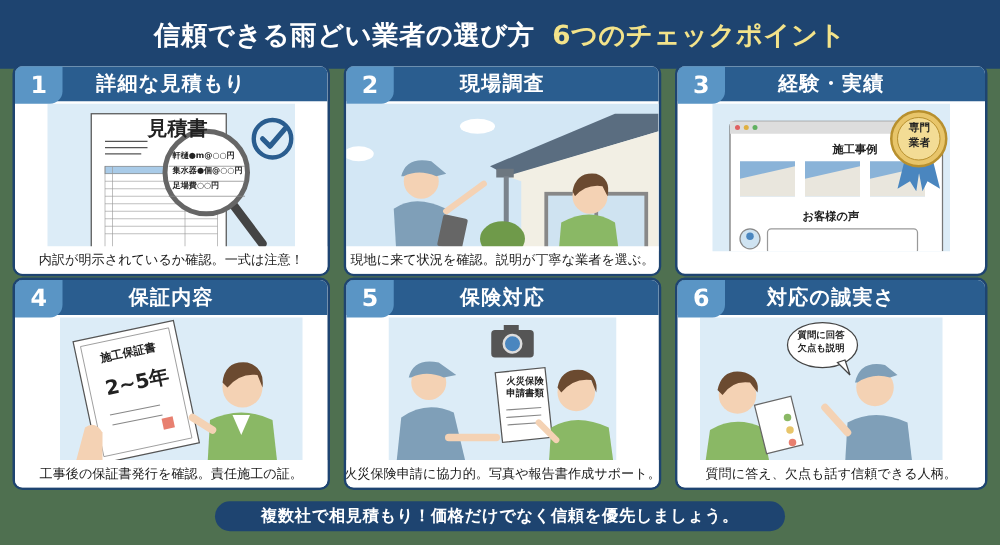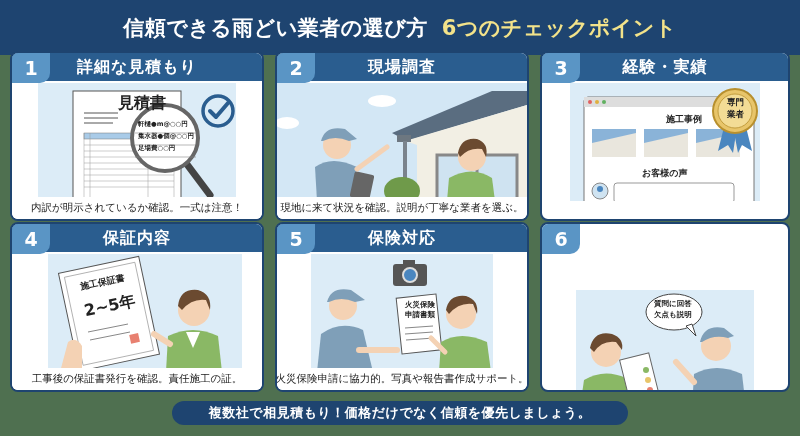--- a/index.html
+++ b/index.html
@@ -247,21 +247,21 @@
     <span class="art-label" style="left:94px;top:56px;font-size:7.5px;">申請書類</span>
   </div>
   <div class="panel-head">
     <span class="panel-title">保険対応</span>
   </div>
   <div class="panel-num">5</div>
   <div class="panel-caption">火災保険申請に協力的。写真や報告書作成サポート。</div>
 </div>
 
 <div class="panel" style="left:540px;top:222px;width:250px;">
-  <div class="panel-art" style="left:34px;right:34px;margin-top:36px;">
+  <div class="panel-art" style="left:18px;right:34px;">
     <svg width="182" height="118" viewBox="0 0 182 118">
       <g>
         <ellipse cx="98" cy="22" rx="28" ry="18" fill="#fff" stroke="#444"></ellipse>
         <polygon points="110,36 120,46 116,34" fill="#fff" stroke="#444"></polygon>
       </g>
       <g>
         <path d="M4,118 L8,90 Q28,78 50,88 L56,118 Z" fill="#8ab865"></path>
         <circle cx="30" cy="62" r="15" fill="#f4d2b4"></circle>
         <path d="M14,58 Q18,40 36,44 Q48,48 46,60 L40,52 Q26,50 18,62 Z" fill="#6b4a30"></path>
         <rect x="48" y="66" width="30" height="40" fill="#fff" stroke="#666" transform="rotate(-14 63 86)"></rect>
@@ -272,16 +272,20 @@
       <g>
         <path d="M116,118 L118,84 Q140,72 166,84 L170,118 Z" fill="#7f9fb8"></path>
         <circle cx="140" cy="56" r="15" fill="#f4d2b4"></circle>
         <path d="M124,52 Q128,34 148,38 L158,46 L152,48 Q138,44 126,52 Z" fill="#7f9fb8"></path>
         <path d="M118,92 L100,72" stroke="#f4d2b4" stroke-width="6" stroke-linecap="round"></path>
       </g>
     </svg>
     <span class="art-label" style="left:78px;top:9px;font-size:7.5px;">質問に回答</span>
     <span class="art-label" style="left:78px;top:20px;font-size:7.5px;">欠点も説明</span>
   </div>
+  <div class="panel-head">
+    <span class="panel-title">対応の誠実さ</span>
+  </div>
   <div class="panel-num">6</div>
+  <div class="panel-caption">質問に答え、欠点も話す信頼できる人柄。</div>
 </div>
 
 <div class="footer-pill">複数社で相見積もり！価格だけでなく信頼を優先しましょう。</div>
 
 </body></html>

